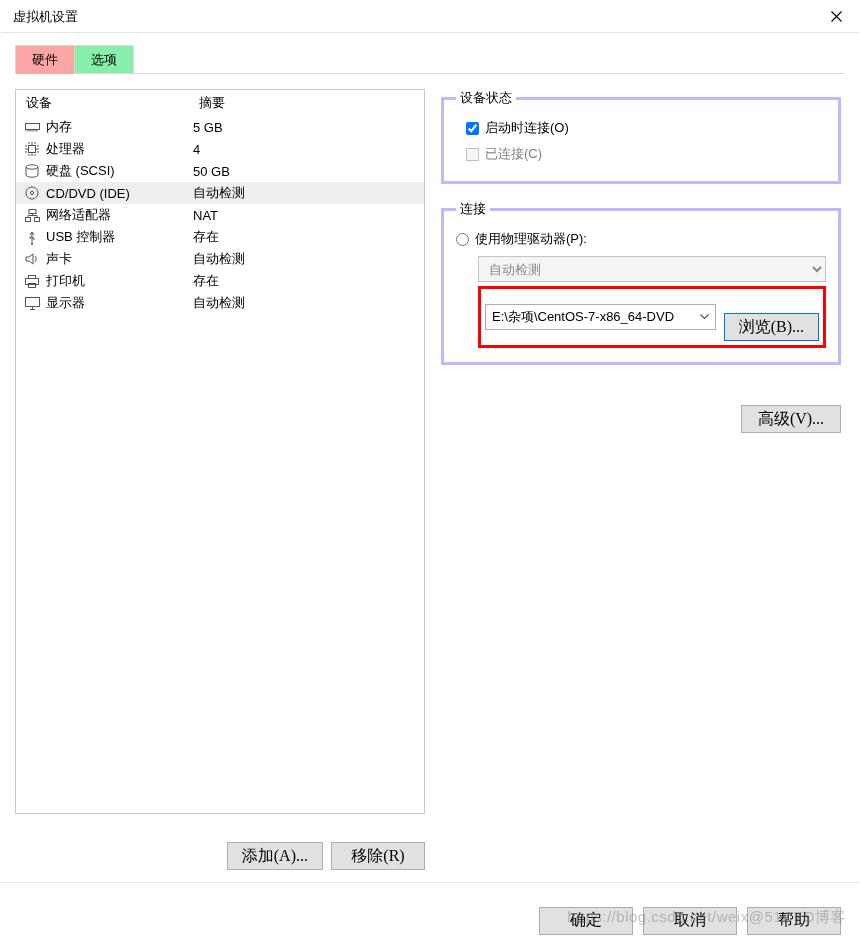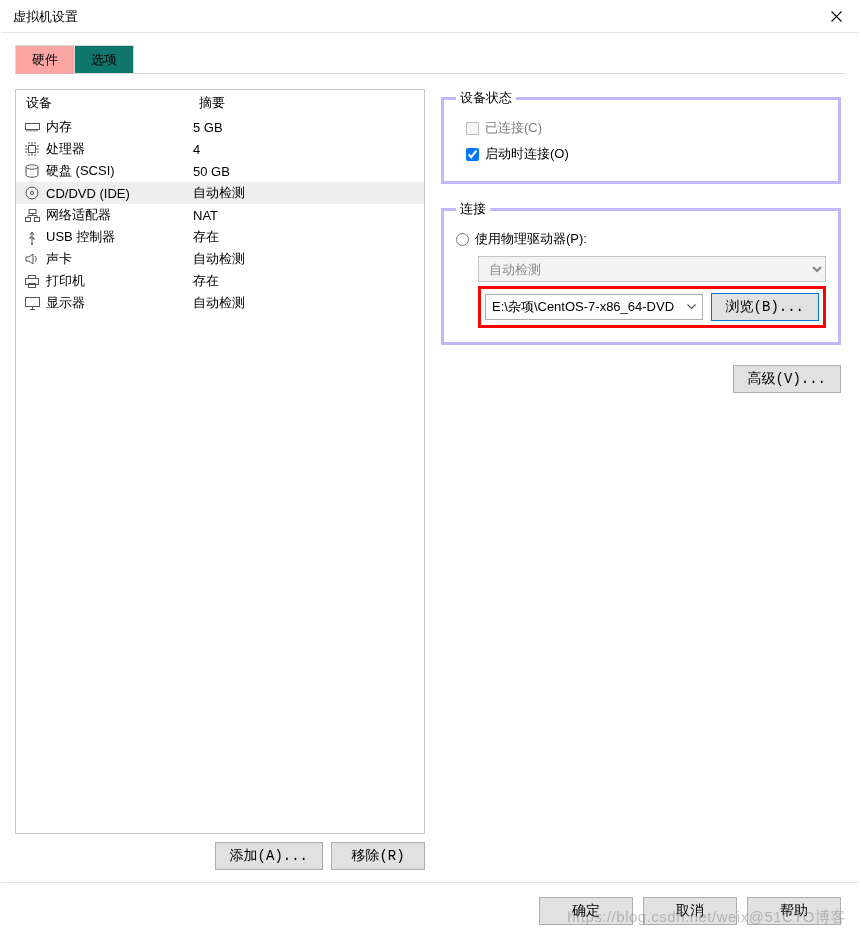--- a/index.html
+++ b/index.html
@@ -15,21 +15,21 @@
   
   .titlebar { height:32px; display:flex; align-items:center; padding:0 0 0 12px; border-bottom:1px solid #e5e5e5;}
   .titlebar .title { flex:1; font-size:13px; }
   .titlebar .close { width:46px; height:32px; display:flex; align-items:center; justify-content:center; }
   .titlebar .close svg { display:block; }
   
   .tabrow { display:flex; align-items:flex-end; padding:12px 14px 0 14px; }
   .tab {
     padding:5px 16px 5px 16px; font-size:13px;
     border:1px solid #d9d9d9; border-bottom:none;
-    background:#0f766e; margin-right:-1px; position:relative;
+    background:#86efac; margin-right:-1px; position:relative;
   }
   .tab.active { background:#fca5a5; z-index:2;}
   .tabline { height:1px; background:#d9d9d9; margin:0 14px; position:relative; top:-1px;}
   .tabline .cover { position:absolute; height:1px; background:#fff; top:0;}
   
   .content { flex:1; display:flex; padding:14px 14px 0 14px; gap:16px; }
   .leftpane { display:flex; flex-direction:column; width:410px; }
   .device-box { flex:1; border:1px solid #c8c8c8; overflow:auto; }
   .dhead { display:flex; padding:4px 8px; border-bottom:0px;}
   .dcol1 { width:175px; }
@@ -38,21 +38,21 @@
   .drow.selected { background:#eeeeee; }
   .icon { width:16px; height:16px; margin-right:6px; display:inline-flex; align-items:center; justify-content:center; }
   .icon svg { display:block; }
   .drow .dev { width:169px; display:flex; align-items:center;}
   .drow .sum { flex:1; }
   .left-buttons { display:flex; justify-content:flex-end; gap:8px; padding:8px 0 12px 0;}
   .btn {
     min-width:94px; height:28px; padding:0 14px;
     background:#e1e1e1; border:1px solid #adadad;
     display:inline-flex; align-items:center; justify-content:center;
-    font-size:14px; font-family:Liberation Mono, monospace;
+    font-size:16px; font-family:Liberation Serif, serif;margin-top:20px;
   }
   .btn.blue {
     border:1px solid #0078d7;
   }
   .rightpane { flex:1; padding:0 4px 0 0; }
   fieldset.group {
     border:3px solid #c4b5fd; margin:0 0 16px 0; padding:8px 12px 14px 12px;
     background:#fff; position:relative;
   }
   fieldset.group > legend { padding:0 4px; font-size:13px; }
@@ -234,26 +234,26 @@
             <span>移除(R)</span>
           </button>
       </div>
     </div>
 
     <div class="rightpane">
 
       <fieldset class="group">
         <legend>设备状态</legend>
         <div class="chkrow" style="padding-left:10px;">
+          <input type="checkbox" checked="" style="">
+          <span>启动时连接(O)</span>
+        </div>
+        <div class="chkrow" style="padding-left:10px;">
           <span class="chkbox-disabled"></span>
           <span style="color:#808080;">已连接(C)</span>
-        </div>
-        <div class="chkrow" style="padding-left:10px;">
-          <input type="checkbox" checked="" style="">
-          <span>启动时连接(O)</span>
         </div>
       </fieldset>
 
       <fieldset class="group">
         <legend>连接</legend>
 
         <div class="radrow">
           <input type="radio" name="conn" style="">
           <span>使用物理驱动器(P):</span>
         </div>

